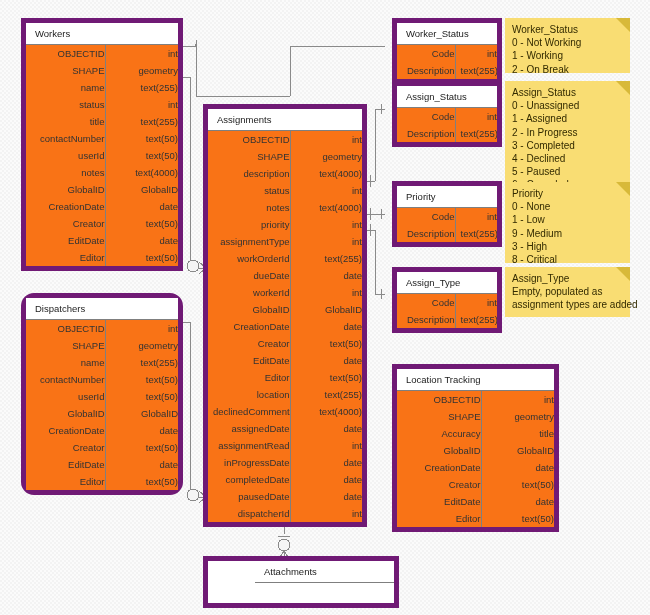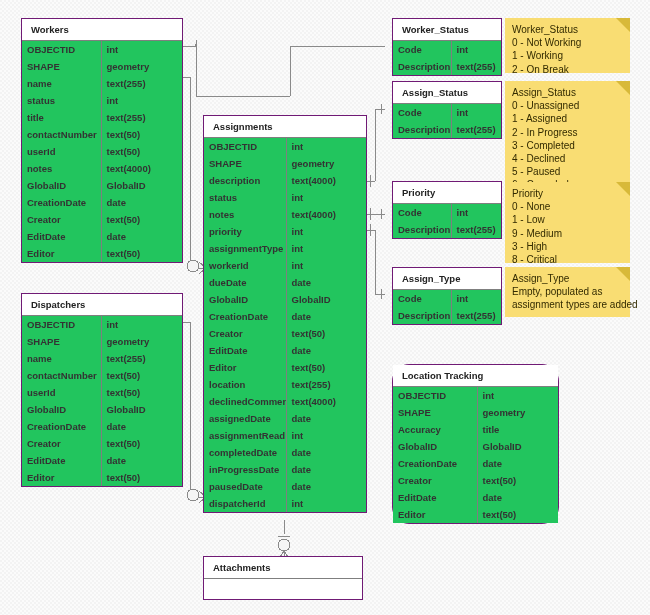--- a/index.html
+++ b/index.html
@@ -19,24 +19,23 @@
       linear-gradient(45deg, rgba(255,255,255,.65) 25%, transparent 25%, transparent 75%, rgba(255,255,255,.65) 75%);
     background-size:4px 4px;
     background-position:0 0, 2px 2px;
   }
   svg#wires{position:absolute;left:0;top:0;width:650px;height:615px;pointer-events:none;}
 
   
   .entity{
     position:absolute;
     background:#ffffff;
-    border:1px solid #701a75;
+    border:5px solid #701a75;
     box-shadow:0 0 0 0 rgba(0,0,0,0);
     box-sizing:border-box;
-    font-weight:bold;
   }
   .entity .title{
     font-size:9.5px;
     color:#222;
     padding:5px 0 5px 9px;
     border-bottom:1px solid #7f7f7f;
     line-height:11px;
     background:#fff;
     white-space:nowrap;
   }
@@ -49,21 +48,21 @@
     font-size:9.5px;
     color:#333;
     padding:2px 0 2px 4px;
     line-height:13px;
     border:0;
     white-space:nowrap;
     overflow:hidden;
   }
   .entity td.fld{border-right:1px solid #7f7f7f;padding-left:5px;}
   .entity td.typ{padding-left:5px;}
-  .entity .body{background:#22c55e;}
+  .entity .body{background:#f97316;text-align:right;}
   .entity.empty .emptybody{height:20px;background:#fff;}
   
   .note{
     position:absolute;
     background:#f9dd73;
     color:#332b00;
     font-size:10px;
     line-height:13.2px;
     padding:5px 7px 6px 7px;
     box-sizing:border-box;
@@ -190,21 +189,21 @@
           </tr>
           <tr>
             <td class="fld">Editor</td>
             <td class="typ">text(50)</td>
           </tr>
         </tbody>
     </table>
   </div>
 </div>
 
-<div class="entity" style="left:21px;top:293px;width:162px;">
+<div class="entity" style="left:21px;top:293px;width:162px;border-radius:13px;">
   <div class="title">Dispatchers</div>
   <div class="body">
     <table>
       <colgroup>
           <col style="width:79px">
           <col>
         </colgroup>
       <tbody>
           <tr>
             <td class="fld">OBJECTID</td>
@@ -244,21 +243,21 @@
           </tr>
           <tr>
             <td class="fld">Editor</td>
             <td class="typ">text(50)</td>
           </tr>
         </tbody>
     </table>
   </div>
 </div>
 
-<div class="entity" style="left:203px;top:104px;width:164px;margin-top:11px;">
+<div class="entity" style="left:203px;top:104px;width:164px;">
   <div class="title">Assignments</div>
   <div class="body">
     <table>
       <colgroup>
           <col style="width:82px">
           <col>
         </colgroup>
       <tbody>
           <tr>
             <td class="fld">OBJECTID</td>
@@ -282,26 +281,30 @@
           </tr>
           <tr>
             <td class="fld">priority</td>
             <td class="typ">int</td>
           </tr>
           <tr>
             <td class="fld">assignmentType</td>
             <td class="typ">int</td>
           </tr>
           <tr>
+            <td class="fld">workOrderId</td>
+            <td class="typ">text(255)</td>
+          </tr>
+          <tr>
+            <td class="fld">dueDate</td>
+            <td class="typ">date</td>
+          </tr>
+          <tr>
             <td class="fld">workerId</td>
             <td class="typ">int</td>
-          </tr>
-          <tr>
-            <td class="fld">dueDate</td>
-            <td class="typ">date</td>
           </tr>
           <tr>
             <td class="fld">GlobalID</td>
             <td class="typ">GlobalID</td>
           </tr>
           <tr>
             <td class="fld">CreationDate</td>
             <td class="typ">date</td>
           </tr>
           <tr>
@@ -326,25 +329,25 @@
           </tr>
           <tr>
             <td class="fld">assignedDate</td>
             <td class="typ">date</td>
           </tr>
           <tr>
             <td class="fld">assignmentRead</td>
             <td class="typ">int</td>
           </tr>
           <tr>
+            <td class="fld">inProgressDate</td>
+            <td class="typ">date</td>
+          </tr>
+          <tr>
             <td class="fld">completedDate</td>
-            <td class="typ">date</td>
-          </tr>
-          <tr>
-            <td class="fld">inProgressDate</td>
             <td class="typ">date</td>
           </tr>
           <tr>
             <td class="fld">pausedDate</td>
             <td class="typ">date</td>
           </tr>
           <tr>
             <td class="fld">dispatcherId</td>
             <td class="typ">int</td>
           </tr>
@@ -434,21 +437,21 @@
           </tr>
           <tr>
             <td class="fld">Description</td>
             <td class="typ">text(255)</td>
           </tr>
         </tbody>
     </table>
   </div>
 </div>
 
-<div class="entity" style="left:392px;top:364px;width:167px;border-radius:17px;">
+<div class="entity" style="left:392px;top:364px;width:167px;">
   <div class="title">Location Tracking</div>
   <div class="body">
     <table>
       <colgroup>
           <col style="width:84px">
           <col>
         </colgroup>
       <tbody>
           <tr>
             <td class="fld">OBJECTID</td>
@@ -480,21 +483,21 @@
           </tr>
           <tr>
             <td class="fld">Editor</td>
             <td class="typ">text(50)</td>
           </tr>
         </tbody>
     </table>
   </div>
 </div>
 
-<div class="entity empty" style="left:203px;top:556px;width:160px;">
+<div class="entity empty" style="left:203px;top:556px;width:196px;padding-left:47px;">
   <div class="title">Attachments</div>
   <div class="emptybody"></div>
 </div>
 
 <div class="note" style="left:505px;top:18px;width:125px;height:55px;">
   <div class="fold"></div>
   <div class="nline">Worker_Status</div>
   <div>
       <div class="nline">0 - Not Working</div>
       <div class="nline">1 - Working</div>

